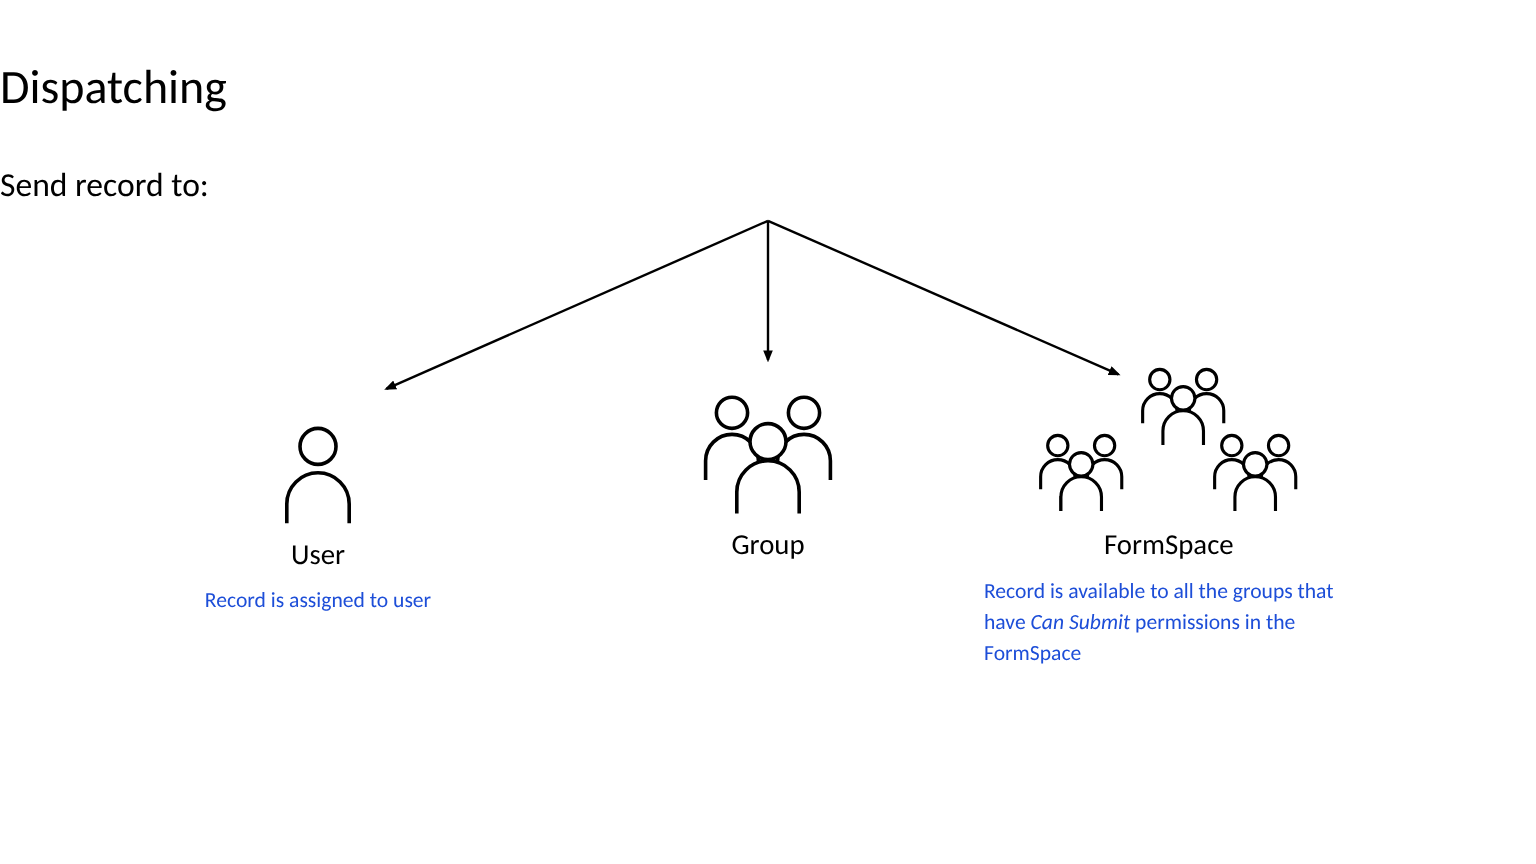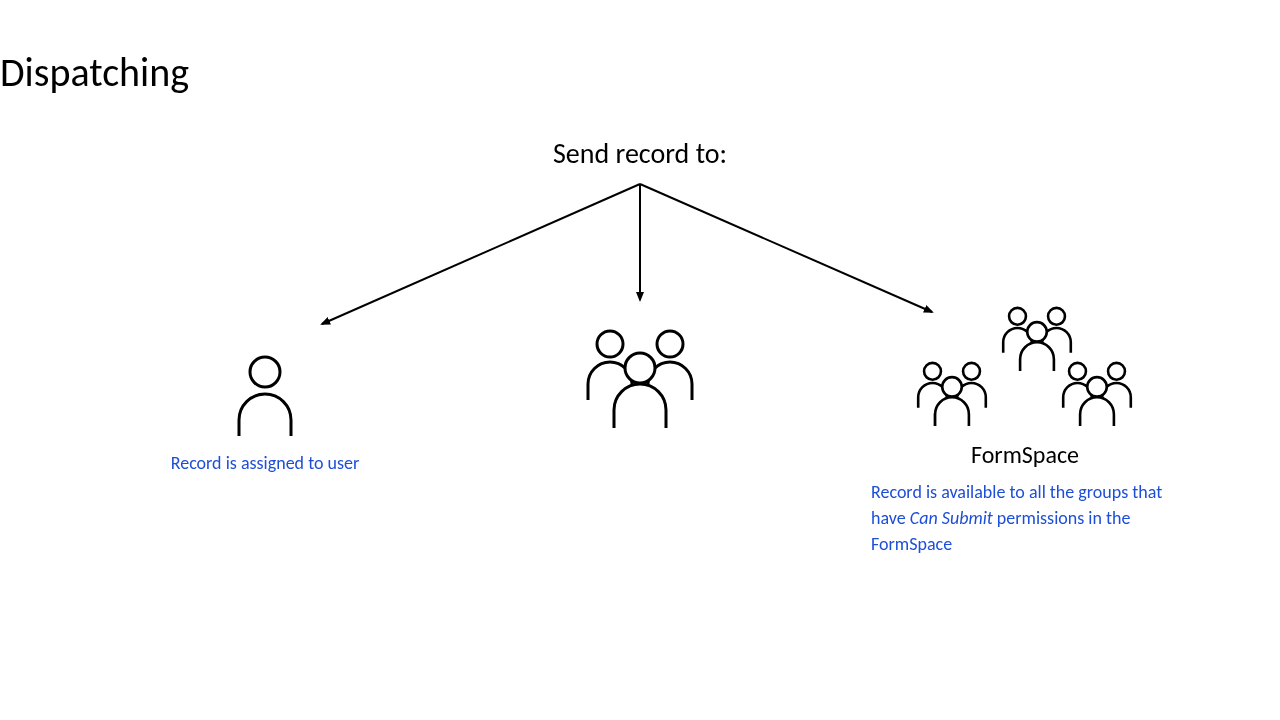--- a/index.html
+++ b/index.html
@@ -19,21 +19,20 @@
     width: 100%;
     text-align: left;
     font-size: 40px;
     font-weight: 400;
   }
   .subtitle {
     position: absolute;
     top: 136px;
     left: 0;
     width: 100%;
-    text-align: center;
     font-size: 28px;
     font-weight: 400;
   }
   .arrows {
     position: absolute;
     top: 180px;
     left: 0;
   }
   .branch {
     position: absolute;
@@ -48,21 +47,21 @@
   .branch .desc {
     font-size: 18px;
     line-height: 1.45;
     color: #1d4ed8;
     margin-top: 10px;
     text-align: left;
     padding: 0 6px;
   }
   #branch-user   { top: 320px; left: 115px; }
   #branch-group  { top: 302px; left: 490px; }
-  #branch-form   { top: 302px; left: 865px; width: 320px; }
+  #branch-form   { top: 302px; left: 814px; width: 320px; }
   #branch-user .desc { text-align: center; }
   .icon-holder {
     display: flex;
     justify-content: center;
     align-items: flex-end;
     height: 120px;
   }
   #branch-group .icon-holder,
   #branch-form  .icon-holder { height: 130px; }
   em { font-style: italic; text-align: right; }
@@ -85,20 +84,21 @@
   <line x1="640" y1="4" x2="932" y2="132" stroke="#000" stroke-width="2" marker-end="url(#arrowhead)"></line>
 </svg>
 
 <div id="branch-user" class="branch">
   <div class="icon-holder">
     <svg width="80" height="90" viewBox="0 0 80 90">
       <circle cx="40" cy="22" r="15" fill="none" stroke="#000" stroke-width="3"></circle>
       <path d="M14 86 V70 a26 26 0 0 1 52 0 V86" fill="none" stroke="#000" stroke-width="3"></path>
     </svg>
   </div>
+  <div class="label">User</div>
   <div class="desc">Record is assigned to user</div>
 </div>
 
 <div id="branch-group" class="branch">
   <div class="icon-holder">
     <svg width="160" height="110" viewBox="0 0 160 110">
 
       <g>
         <circle cx="50" cy="22" r="13" fill="none" stroke="#000" stroke-width="3"></circle>
         <path d="M28 78 V62 a22 22 0 0 1 44 0 V78" fill="none" stroke="#000" stroke-width="3"></path>
@@ -108,20 +108,21 @@
         <circle cx="110" cy="22" r="13" fill="none" stroke="#000" stroke-width="3"></circle>
         <path d="M88 78 V62 a22 22 0 0 1 44 0 V78" fill="none" stroke="#000" stroke-width="3"></path>
       </g>
 
       <g>
         <circle cx="80" cy="46" r="15" fill="#fff" stroke="#000" stroke-width="3"></circle>
         <path d="M54 106 V88 a26 26 0 0 1 52 0 V106" fill="#fff" stroke="#000" stroke-width="3"></path>
       </g>
     </svg>
   </div>
+  <div class="label">Group</div>
 </div>
 
 <div id="branch-form" class="branch">
   <div class="icon-holder">
     <svg width="260" height="130" viewBox="0 0 260 130">
 
       <g transform="translate(90,0) scale(0.65)">
         <circle cx="50" cy="22" r="13" fill="none" stroke="#000" stroke-width="4"></circle>
         <path d="M28 78 V62 a22 22 0 0 1 44 0 V78" fill="none" stroke="#000" stroke-width="4"></path>
         <circle cx="110" cy="22" r="13" fill="none" stroke="#000" stroke-width="4"></circle>

